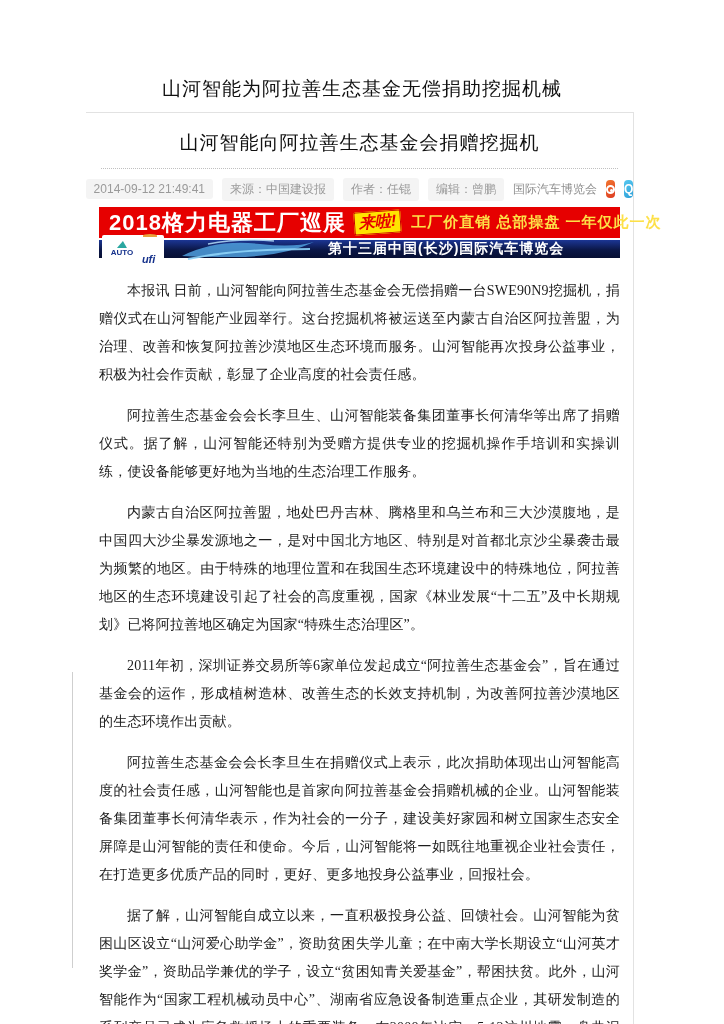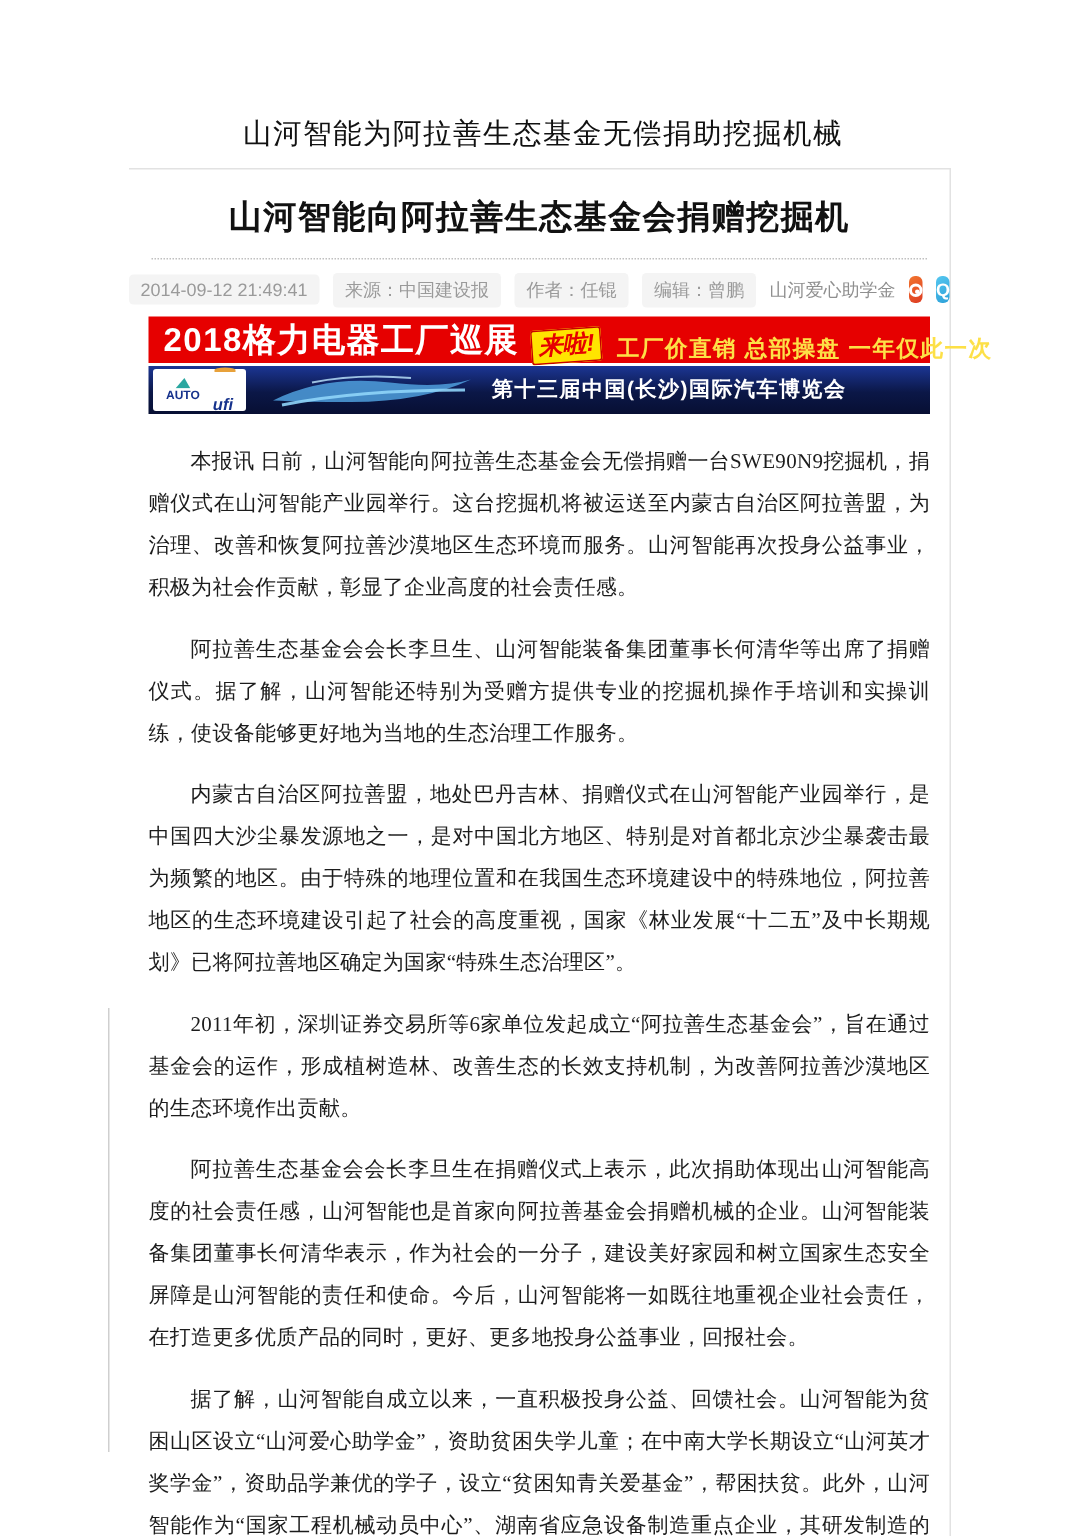--- a/index.html
+++ b/index.html
@@ -6,50 +6,50 @@
   html,body { width:724px; height:1024px; background:#ffffff; overflow:hidden; position:relative;
               font-family:"Liberation Serif","DejaVu Serif",serif; }
 
   .doc-title { position:absolute; top:76px; left:0; width:724px; text-align:center;
                font-size:19px; color:#111; letter-spacing:1px; }
 
   .article-box { position:absolute; left:86px; top:112px; width:548px; min-height:876px;
                  border-top:1px solid #e2e2e2; border-right:1px solid #e2e2e2;
                  padding:0 13px 18px 13px; background:#fff; }
 
-  .article-title { text-align:center; font-size:22px; font-weight:bold; color:#111;
+  .article-title { text-align:center; font-size:19px; font-weight:normal; color:#111;
                    padding:17px 0 12px 0; letter-spacing:1px; }
 
   .dotted-sep { border-bottom:1px dotted #c0c0c0; margin:0 2px 9px 2px; }
 
   .meta-row { display:flex; align-items:center; justify-content:center; gap:9px;
               font-family:"Liberation Sans","DejaVu Sans",sans-serif;
               font-size:12px; color:#9a9a9a; height:22px; margin-bottom:7px;text-align:right; }
   .meta-pill { background:#f4f4f4; border-radius:3px; padding:3px 8px; white-space:nowrap; }
   .meta-plain { white-space:nowrap; color:#8f8f8f; }
 
   .meta-icon { width:18px; height:18px; border-radius:4px; display:inline-flex;
                align-items:center; justify-content:center; position:relative; cursor:pointer; }
   .icon-sina { background:linear-gradient(145deg,#f2762f,#dd3b22); }
   .icon-sina .eye { width:9px; height:9px; border:2px solid #fff; border-radius:50%; position:relative; }
   .icon-sina .eye::after { content:""; position:absolute; left:2px; top:2px; width:3px; height:3px;
                            background:#fff; border-radius:50%; }
   .icon-tencent { background:linear-gradient(145deg,#55c7f0,#2da0d8); color:#fff;
                   font-family:"Liberation Sans",sans-serif; font-weight:bold; font-size:12px; }
 
-  .banner-gree { height:31px; background:#e60000; display:flex; align-items:flex-end;
+  .banner-gree { height:31px; background:#e60000; display:flex; align-items:center;
                  padding:0 10px; margin-bottom:2px; cursor:pointer;
                  font-family:"Liberation Sans","DejaVu Sans",sans-serif; }
   .gree-title { color:#fff; font-size:22px; font-weight:bold; letter-spacing:1px; white-space:nowrap; }
   .gree-badge { background:#ffe400; color:#e60000; font-weight:bold; font-style:italic;
                 font-size:16px; padding:1px 5px; margin:0 10px 0 8px; transform:rotate(-4deg);
                 border-radius:2px; box-shadow:0 0 0 1px #c80000 inset; white-space:nowrap; }
   .gree-tagline { color:#fde047; font-size:15px; font-weight:bold; letter-spacing:1px; white-space:nowrap; }
 
-  .banner-auto { height:32px; background:linear-gradient(180deg,#1c3694 0%,#0b1747 55%,#070f33 100%);
+  .banner-auto { height:18px; background:linear-gradient(180deg,#1c3694 0%,#0b1747 55%,#070f33 100%);
                  display:flex; align-items:center; padding:3px 6px 3px 3px; cursor:pointer;
                  font-family:"Liberation Sans","DejaVu Sans",sans-serif; }
   .auto-logobox { background:#fff; height:28px; width:62px; border-radius:2px; display:flex;
                   align-items:center; justify-content:space-evenly; flex-shrink:0; }
   .logo-auto { font-size:8px; font-weight:bold; color:#16328c; text-align:center; line-height:1; }
   .logo-auto .sail { display:block; width:10px; height:7px; margin:0 auto 1px auto;
                      background:#2aa7a0; clip-path:polygon(0 100%,100% 100%,60% 0); }
   .logo-ufi { font-size:11px; font-weight:bold; font-style:italic; color:#16328c; line-height:1;
               position:relative; padding-top:20px; }
   .logo-ufi::before { content:""; position:absolute; top:0; left:1px; width:14px; height:3px;
@@ -74,21 +74,21 @@
 
   <div class="article-title">山河智能向阿拉善生态基金会捐赠挖掘机</div>
 
   <div class="dotted-sep"></div>
 
   <div class="meta-row">
     <span class="meta-pill">2014-09-12 21:49:41</span>
     <span class="meta-pill">来源：中国建设报</span>
     <span class="meta-pill">作者：任锟</span>
     <span class="meta-pill">编辑：曾鹏</span>
-    <span class="meta-plain">山河爱心助学金</span>
+    <span class="meta-plain">国际汽车博览会</span>
     <span class="meta-icon icon-sina" title="">
       <span class="eye"></span>
     </span>
     <span class="meta-icon icon-tencent">Q</span>
   </div>
 
   <div class="banner-gree">
     <span class="gree-title">2018格力电器工厂巡展</span>
     <span class="gree-badge">来啦!</span>
     <span class="gree-tagline">工厂价直销 总部操盘 一年仅此一次</span>
@@ -103,21 +103,21 @@
       <path d="M4 20 Q38 3 82 8 Q116 12 136 6 Q104 21 56 21 Q24 21 4 20 Z" fill="#4f9fdd" opacity="0.85"></path>
       <path d="M10 23 Q60 13 132 13" stroke="#8fd4f8" stroke-width="2" fill="none" opacity="0.9"></path>
       <path d="M30 8 Q60 2 96 5" stroke="#bfe8ff" stroke-width="1.5" fill="none" opacity="0.8"></path>
     </svg>
     <span class="auto-title">第十三届中国(长沙)国际汽车博览会</span>
   </div>
 
   <div class="body-text">
     <p>本报讯 日前，山河智能向阿拉善生态基金会无偿捐赠一台SWE90N9挖掘机，捐赠仪式在山河智能产业园举行。这台挖掘机将被运送至内蒙古自治区阿拉善盟，为治理、改善和恢复阿拉善沙漠地区生态环境而服务。山河智能再次投身公益事业，积极为社会作贡献，彰显了企业高度的社会责任感。</p>
     <p>阿拉善生态基金会会长李旦生、山河智能装备集团董事长何清华等出席了捐赠仪式。据了解，山河智能还特别为受赠方提供专业的挖掘机操作手培训和实操训练，使设备能够更好地为当地的生态治理工作服务。</p>
-    <p>内蒙古自治区阿拉善盟，地处巴丹吉林、捐赠仪式在山河智能产业园举行，是中国四大沙尘暴发源地之一，是对中国北方地区、特别是对首都北京沙尘暴袭击最为频繁的地区。由于特殊的地理位置和在我国生态环境建设中的特殊地位，阿拉善地区的生态环境建设引起了社会的高度重视，国家《林业发展“十二五”及中长期规划》已将阿拉善地区确定为国家“特殊生态治理区”。</p>
+    <p>内蒙古自治区阿拉善盟，地处巴丹吉林、腾格里和乌兰布和三大沙漠腹地，是中国四大沙尘暴发源地之一，是对中国北方地区、特别是对首都北京沙尘暴袭击最为频繁的地区。由于特殊的地理位置和在我国生态环境建设中的特殊地位，阿拉善地区的生态环境建设引起了社会的高度重视，国家《林业发展“十二五”及中长期规划》已将阿拉善地区确定为国家“特殊生态治理区”。</p>
     <p>2011年初，深圳证券交易所等6家单位发起成立“阿拉善生态基金会”，旨在通过基金会的运作，形成植树造林、改善生态的长效支持机制，为改善阿拉善沙漠地区的生态环境作出贡献。</p>
     <p>阿拉善生态基金会会长李旦生在捐赠仪式上表示，此次捐助体现出山河智能高度的社会责任感，山河智能也是首家向阿拉善基金会捐赠机械的企业。山河智能装备集团董事长何清华表示，作为社会的一分子，建设美好家园和树立国家生态安全屏障是山河智能的责任和使命。今后，山河智能将一如既往地重视企业社会责任，在打造更多优质产品的同时，更好、更多地投身公益事业，回报社会。</p>
     <p>据了解，山河智能自成立以来，一直积极投身公益、回馈社会。山河智能为贫困山区设立“山河爱心助学金”，资助贫困失学儿童；在中南大学长期设立“山河英才奖学金”，资助品学兼优的学子，设立“贫困知青关爱基金”，帮困扶贫。此外，山河智能作为“国家工程机械动员中心”、湖南省应急设备制造重点企业，其研发制造的系列产品已成为应急救援场上的重要装备，在2008年冰灾、5·12汶川地震、舟曲泥石流灾害、岳阳泥石流灾害等紧急救援工作现场都发挥了重大作用。</p>
   </div>
 
 </div>
 
 <div class="quote-left-border"></div>
 
 </body></html>

